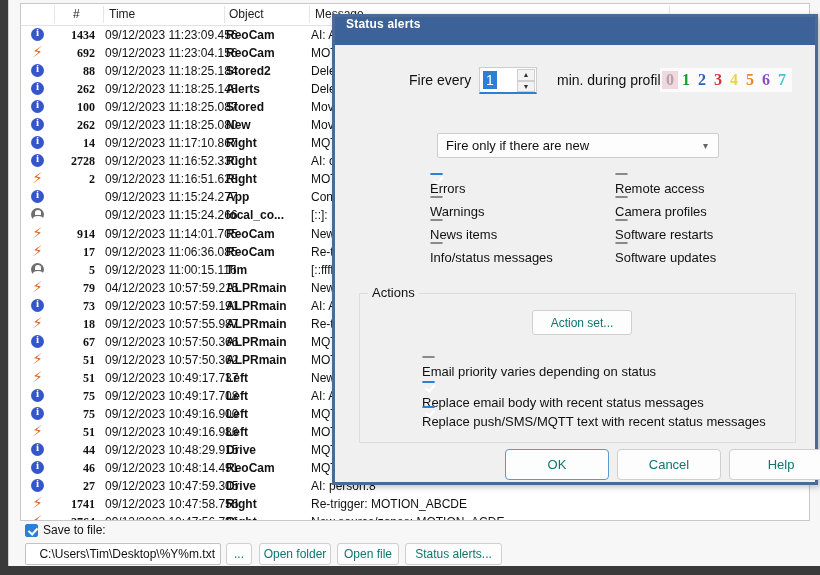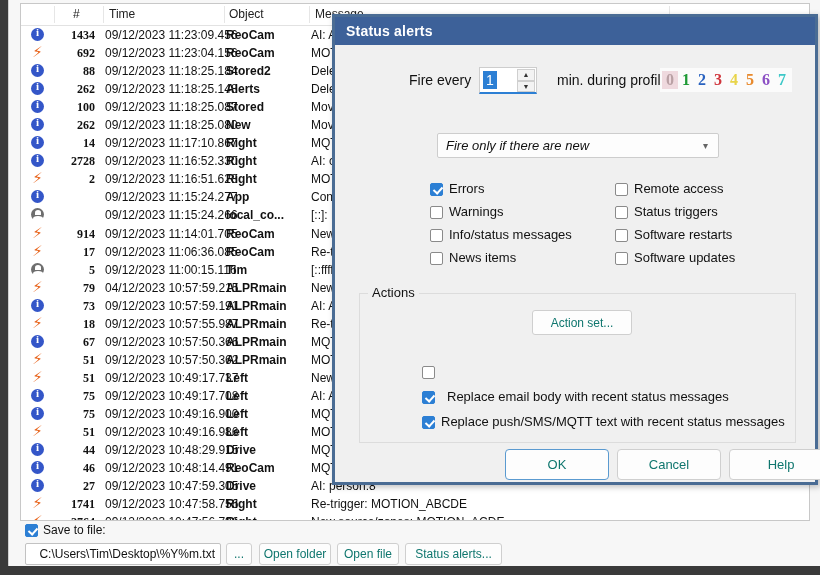--- a/index.html
+++ b/index.html
@@ -107,22 +107,22 @@
   
   .dialog{
     position:absolute;left:332px;top:14px;width:486px;height:471px;
     background:#f0f0f0;
     border:3px solid #4a6c94;
     box-sizing:border-box;
     box-shadow:2px 2px 6px rgba(0,0,0,.25);
   }
   .dlg-title{
     height:28px;background:#3d6199;color:#fff;
-    font-size:14px;font-weight:bold;
-    display:flex;align-items:center;padding-left:11px;
+    font-size:12px;font-weight:bold;
+    display:flex;align-items:flex-start;padding-left:11px;
     letter-spacing:.2px;
   }
   .dlg-body{position:relative;height:100%;}
 
   .row-fire{position:absolute;left:0;top:22px;width:100%;height:28px;}
   .lbl-fire{position:absolute;left:74px;top:5px;font-size:14px;color:#111;}
   .spin{
     position:absolute;left:144px;top:0px;width:58px;height:27px;
     background:#fff;border:1px solid #cdcdcd;box-sizing:border-box;
     border-bottom:2px solid #2c7fd4;
@@ -149,28 +149,28 @@
     width:16px;text-align:center;font-size:16px;font-weight:bold;
     font-family:"Liberation Serif",serif;
   }
   .profiles span.off{background:#efd9de;color:#b9a0a4;}
 
   .ddl{
     position:absolute;left:102px;top:88px;width:282px;height:25px;
     background:#fdfdfd;border:1px solid #cdcdcd;box-sizing:border-box;
     border-radius:2px;display:flex;align-items:center;
   }
-  .ddl .txt{font-size:13px;color:#111;padding-left:8px;flex:1;font-style:italic;}
+  .ddl .txt{font-size:13px;color:#111;padding-left:8px;flex:1;}
   .ddl .arw{font-size:10px;color:#666;padding-right:10px;}
 
   .chkgrid{position:absolute;left:95px;top:128px;width:360px;}
   .chkgrid .col{position:absolute;top:0;}
   .chkgrid .col.left{left:0;}
   .chkgrid .col.right{left:185px;}
-  .chkrow{display:flex;align-items:flex-end;gap:6px;height:23px;}
+  .chkrow{display:flex;align-items:flex-start;gap:6px;height:23px;flex-direction:column;}
   .chkrow .lbl{font-size:13px;color:#111;white-space:nowrap;}
 
   .grp{
     position:absolute;left:24px;top:248px;width:437px;height:150px;
     border:1px solid #dcdcdc;box-sizing:border-box;
   }
   .grp-title{
     position:absolute;left:8px;top:-9px;background:#f0f0f0;padding:0 4px;
     font-size:13px;color:#111;
   }
@@ -518,53 +518,54 @@
             <div class="chkrow">
               <span class="cb on"></span>
               <span class="lbl">Errors</span>
             </div>
             <div class="chkrow">
               <span class="cb"></span>
               <span class="lbl">Warnings</span>
             </div>
             <div class="chkrow">
               <span class="cb"></span>
+              <span class="lbl">News items</span>
+            </div>
+            <div class="chkrow">
+              <span class="cb"></span>
               <span class="lbl">Info/status messages</span>
             </div>
-            <div class="chkrow">
-              <span class="cb"></span>
-              <span class="lbl">News items</span>
-            </div>
           </div>
         <div class="col right" id="filters-right">
             <div class="chkrow">
               <span class="cb"></span>
               <span class="lbl">Remote access</span>
             </div>
             <div class="chkrow">
               <span class="cb"></span>
-              <span class="lbl">Status triggers</span>
+              <span class="lbl">Camera profiles</span>
             </div>
             <div class="chkrow">
               <span class="cb"></span>
               <span class="lbl">Software restarts</span>
             </div>
             <div class="chkrow">
               <span class="cb"></span>
               <span class="lbl">Software updates</span>
             </div>
           </div>
       </div>
 
       <div class="grp">
         <div class="grp-title">Actions</div>
         <div class="btn b-actionset">Action set...</div>
 
         <div class="chkrow r1">
           <span class="cb" id="ao0"></span>
+          <span class="lbl">Email priority varies depending on status</span>
         </div>
         <div class="chkrow r2">
           <span class="cb on" id="ao1"></span>
           <span class="lbl">Replace email body with recent status messages</span>
         </div>
         <div class="chkrow r3">
           <span class="cb on" id="ao2"></span>
           <span class="lbl">Replace push/SMS/MQTT text with recent status messages</span>
         </div>
       </div>

